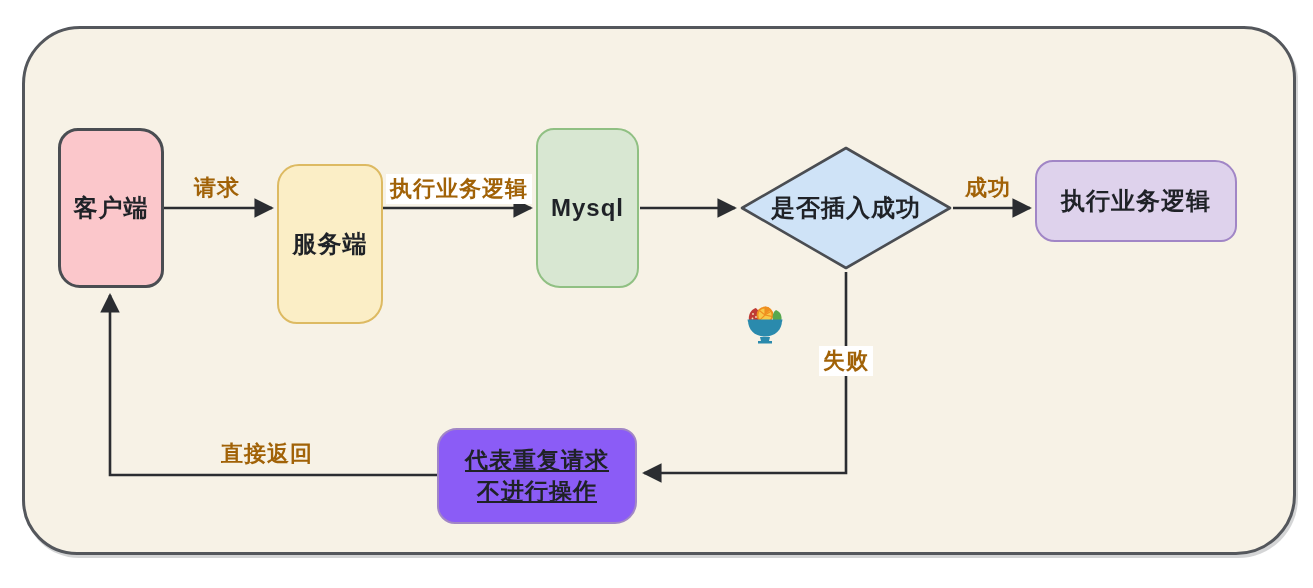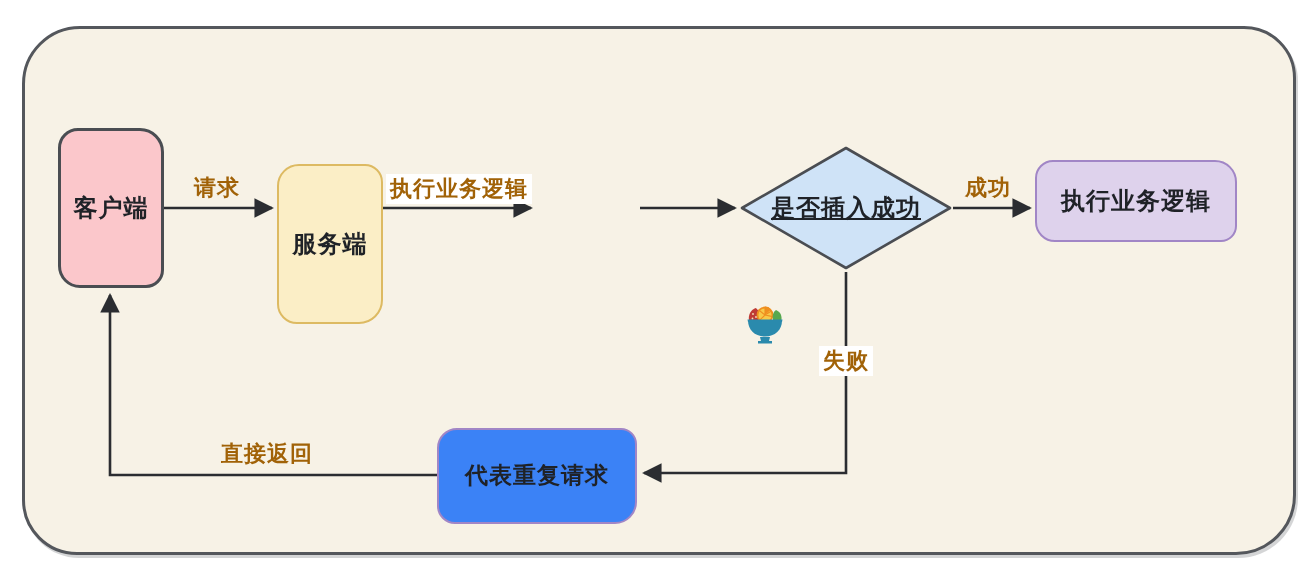--- a/index.html
+++ b/index.html
@@ -49,31 +49,31 @@
     background: #d8e7d2; border: 2.5px solid #90c083;
     border-radius: 18px 22px 20px 24px;
   }
   .node-decision {
     left: 740px; top: 146px; width: 212px; height: 124px;
     background: transparent; border: none;
   }
   .node-decision svg.diamond-shape {
     position: absolute; left: 0; top: 0; width: 212px; height: 124px;
   }
-  .node-decision .label { position: relative; z-index: 1; text-decoration: underline; }
+  .node-decision .label { position: relative; z-index: 1; }
   .node-execute {
     left: 1035px; top: 160px; width: 202px; height: 82px;
     background: #ded2ec; border: 2.5px solid #a186c6;
     border-radius: 18px 22px 16px 20px;
   }
   .node-duplicate {
     left: 437px; top: 428px; width: 200px; height: 96px;
-    background: #3b82f6; border: 2.5px solid #a186c6;
+    background: #8b5cf6; border: 2.5px solid #a186c6;
     border-radius: 20px 16px 22px 18px;
-    flex-direction: column; line-height: 1.35; font-size: 23px;
+    flex-direction: column; line-height: 1.35; font-size: 23px; text-decoration: underline;
   }
 
   
   .edge-label {
     position: absolute;
     transform: translateX(-50%);
     font-weight: bold; font-size: 22px; color: #a16207;
     letter-spacing: 1px; white-space: nowrap;
   }
   .edge-label.on-white { background: #ffffff; padding: 0 4px; }
@@ -114,34 +114,38 @@
   </svg>
 
   <div class="node node-client">
     <span class="label">客户端</span>
   </div>
 
   <div class="node node-server">
     <span class="label">服务端</span>
   </div>
 
+  <div class="node node-mysql">
+    <span class="label">Mysql</span>
+  </div>
 
   <div class="node node-decision">
     <svg class="diamond-shape" viewBox="0 0 212 124" xmlns="http://www.w3.org/2000/svg">
       <polygon points="2,62 106,2 210,62 106,122" fill="#cfe3f7" stroke="#4a4d52" stroke-width="2.6" stroke-linejoin="round"></polygon>
     </svg>
     <span class="label">是否插入成功</span>
   </div>
 
   <div class="node node-execute">
     <span class="label">执行业务逻辑</span>
   </div>
 
   <div class="node node-duplicate">
     <span class="label">代表重复请求</span>
+    <span class="label">不进行操作</span>
   </div>
 
   <span class="edge-label lbl-request">请求</span>
   <span class="edge-label lbl-store on-white">执行业务逻辑</span>
   <span class="edge-label lbl-success">成功</span>
   <span class="edge-label lbl-failure on-white">失败</span>
   <span class="edge-label lbl-return">直接返回</span>
 
   <svg class="fruit-bowl" viewBox="0 0 40 42" xmlns="http://www.w3.org/2000/svg">
 

